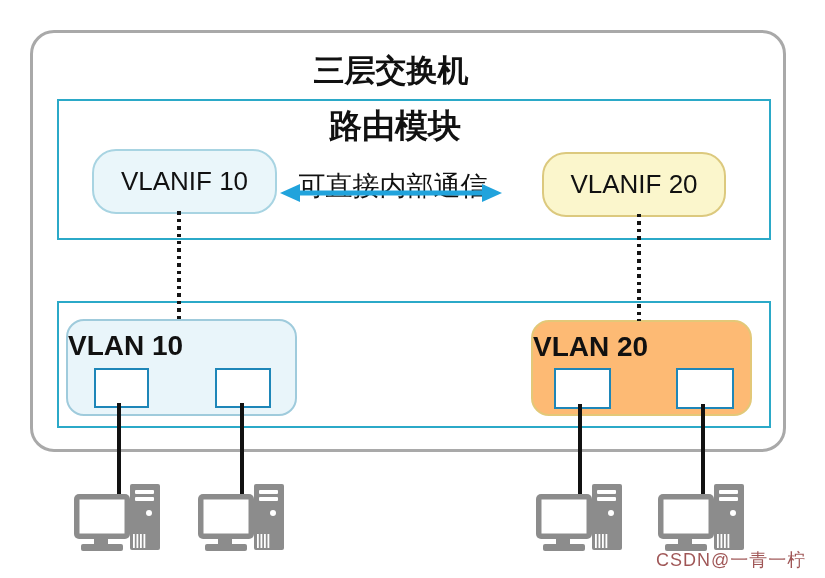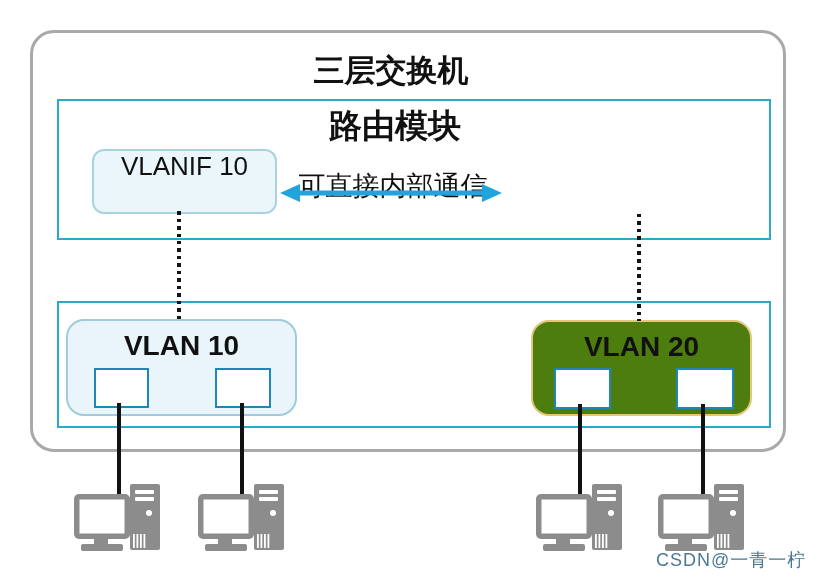--- a/index.html
+++ b/index.html
@@ -21,29 +21,29 @@
 
   
   .module-box{border:2.5px solid #2ba9c8;background:transparent;z-index:2;}
   .routing-box{left:57px;top:99px;width:710px;height:137px;}
   .switch-box{left:57px;top:301px;width:710px;height:123px;}
   .module-label{
     transform:translateX(-50%);font-size:33px;font-weight:700;white-space:nowrap;z-index:5;
   }
 
   
-  .node{border-radius:12px;display:flex;justify-content:center;z-index:3;}
+  .node{border-radius:24px;display:flex;align-items:center;justify-content:center;z-index:3;}
   .node.blue{background:#eaf6fa;border:2px solid #a8d4e2;}
   .node.yellow{background:#fbf6cc;border:2px solid #dcc97e;}
   .vlanif-10{left:92px;top:149px;width:181px;height:61px;font-size:26px;}
   .vlanif-20{left:542px;top:152px;width:180px;height:61px;font-size:26px;}
 
-  .vlan-group{border-radius:18px;z-index:3;text-align:center;}
+  .vlan-group{border-radius:18px;z-index:3;}
   .vlan-group.blue{background:#e9f5fa;border:2px solid #9fcbdc;}
-  .vlan-group.yellow{background:#4d7c0f;border:2px solid #e3c878;}
+  .vlan-group.yellow{background:#fdba74;border:2px solid #e3c878;}
   .vlan-10{left:66px;top:319px;width:227px;height:93px;}
   .vlan-20{left:531px;top:320px;width:217px;height:92px;}
   .vlan-label{margin-top:9px;font-size:28px;font-weight:700;}
 
   
   .port{background:#fff;border:2.5px solid #1e86b8;z-index:4;}
   .port-1{left:94px;top:368px;width:51px;height:36px;}
   .port-2{left:215px;top:368px;width:52px;height:36px;}
   .port-3{left:554px;top:368px;width:53px;height:37px;}
   .port-4{left:676px;top:368px;width:54px;height:37px;}
@@ -68,37 +68,40 @@
   .cable-4{left:701px;top:404px;height:95px;}
 
   
   .computer{width:90px;height:70px;z-index:7;}
   .pc-1{left:74px;top:484px;}
   .pc-2{left:198px;top:484px;}
   .pc-3{left:536px;top:484px;}
   .pc-4{left:658px;top:484px;}
 
   .watermark{
-    left:656px;top:548px;font-size:18px;color:#0c4a6e;opacity:.75;
+    left:656px;top:548px;font-size:18px;color:#7f1d1d;opacity:.75;
     letter-spacing:1px;white-space:nowrap;z-index:8;
   }
 </style>
 </head>
 <body>
 
 <div id="stage">
 
   <div class="abs outer-box"></div>
   <div class="abs main-title">三层交换机</div>
 
   <div class="abs module-box routing-box"></div>
   <div class="abs module-label" style="left:395px;top:104px;">路由模块</div>
 
   <div class="abs node blue vlanif-10">
     <span>VLANIF 10</span>
+  </div>
+  <div class="abs node yellow vlanif-20">
+    <span>VLANIF 20</span>
   </div>
 
   <div class="abs comm-note">可直接内部通信</div>
 
   <svg class="abs comm-arrow" width="222" height="22" viewBox="0 0 222 22">
     <line x1="17" y1="11" x2="205" y2="11" stroke="#21a3dc" stroke-width="5"></line>
     <polygon points="0,11 20,2 20,20" fill="#21a3dc"></polygon>
     <polygon points="222,11 202,2 202,20" fill="#21a3dc"></polygon>
   </svg>
 

